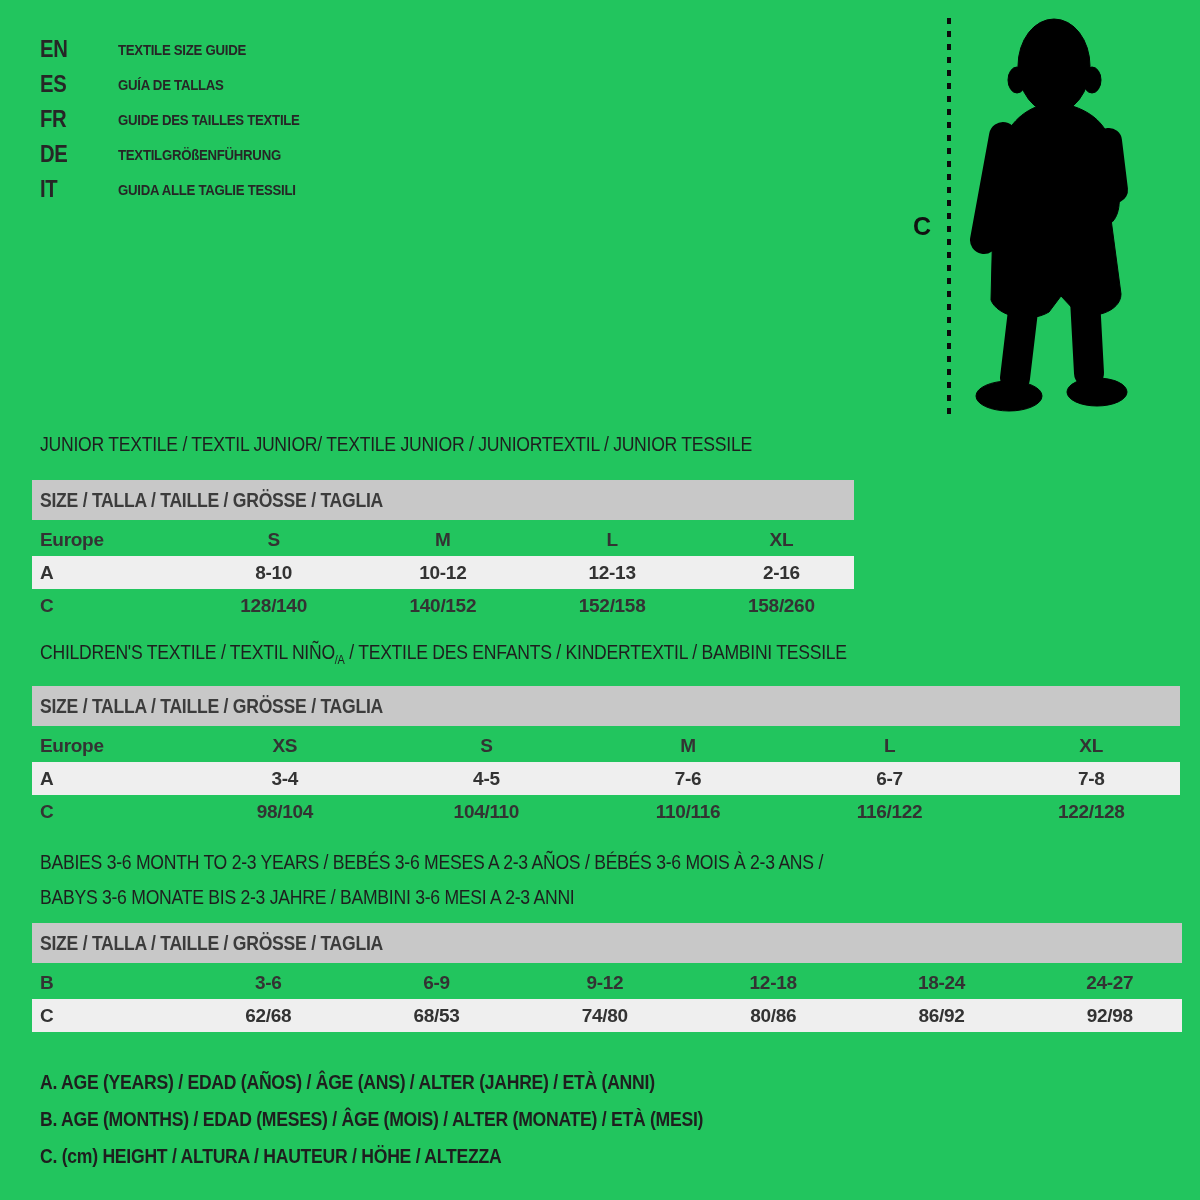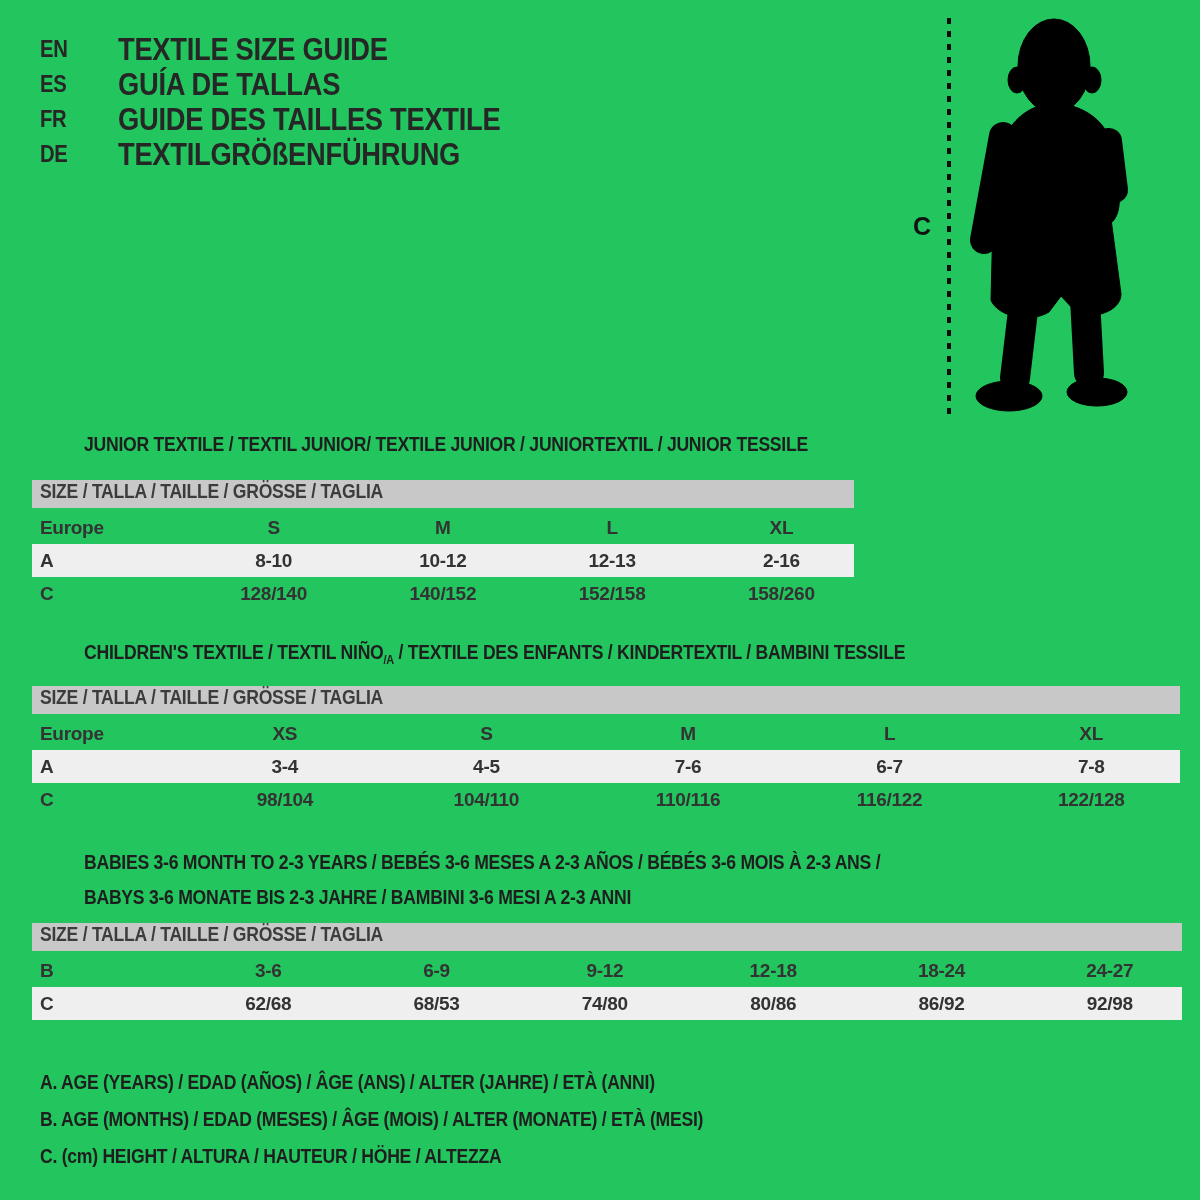--- a/index.html
+++ b/index.html
@@ -6,41 +6,41 @@
   body { width: 1200px; height: 1200px; font-family: "Liberation Sans", sans-serif; color: #262626; }
   .page { position: relative; width: 1200px; height: 1200px; overflow: hidden; background: #22c55e; padding-left: 27px; }
 
   
   .cond { display: inline-block; transform: scaleX(0.88); transform-origin: left center; white-space: nowrap; letter-spacing: -0.3px; }
 
   
   .lang-block { position: absolute; left: 40px; top: 32px; }
   .lang-row { display: flex; height: 35px; align-items: center; }
   .lang-code { width: 78px; font-weight: bold; font-size: 23px; }
-  .lang-label { font-weight: bold; font-size: 31px; }
+  .lang-label { font-weight: bold; font-size: 15px; }
 
   
   .measure-line-svg { position: absolute; left: 944px; top: 16px; }
   .measure-label { position: absolute; left: 913px; top: 212px; font-size: 25px; font-weight: bold; color: #111; }
   .silhouette-svg { position: absolute; left: 963px; top: 14px; }
 
   
-  .sec-heading { position: absolute; left: 40px; font-weight: bold; font-size: 20px; color: #1e1e1e; white-space: nowrap; margin-left: 44px; }
+  .sec-heading { position: absolute; left: 40px; font-weight: normal; font-size: 20px; color: #1e1e1e; white-space: nowrap; }
   .sec-heading sub { font-size: 0.62em; }
   #junior-heading { top: 433px; }
   #children-heading { top: 641px; }
   #babies-heading { top: 845px; line-height: 35px; }
 
   
   .tbl { position: absolute; left: 32px; }
   #junior-table { top: 480px; width: 822px; }
   #children-table { top: 686px; width: 1148px; }
   #babies-table { top: 923px; width: 1150px; }
 
-  .size-bar { height: 28px; background: #c8c8c8; display: flex; align-items: flex-start; padding-left: 8px; box-sizing: border-box; margin-bottom: 3px; font-weight: bold; font-size: 20px; color: #3c3c3c; }
+  .size-bar { height: 40px; background: #c8c8c8; display: flex; align-items: center; padding-left: 8px; box-sizing: border-box; margin-bottom: 3px; font-weight: bold; font-size: 20px; color: #3c3c3c; }
   .trow { display: flex; height: 33px; align-items: center; font-weight: bold; font-size: 19px; color: #333333; letter-spacing: -0.3px; gap: 24px; }
   .trow.alt { background: #efefef; }
   .trow .lbl { width: 145px; padding-left: 8px; box-sizing: border-box; text-align: left; flex: none; }
   #children-table .trow .lbl, #babies-table .trow .lbl { width: 140px; }
   .trow .val { flex: 1 1 0; text-align: center; }
 
   
   .legend { position: absolute; left: 40px; top: 1064px; }
   .legend-line { height: 37px; display: flex; align-items: center; font-weight: bold; font-size: 20px; color: #1e1e1e; }
 </style>
@@ -58,20 +58,24 @@
       <span class="lang-code"><span class="cond">ES</span></span>
       <span class="lang-label"><span class="cond">GUÍA DE TALLAS</span></span>
     </div>
     <div class="lang-row">
       <span class="lang-code"><span class="cond">FR</span></span>
       <span class="lang-label"><span class="cond">GUIDE DES TAILLES TEXTILE</span></span>
     </div>
     <div class="lang-row">
       <span class="lang-code"><span class="cond">DE</span></span>
       <span class="lang-label"><span class="cond">TEXTILGRÖßENFÜHRUNG</span></span>
+    </div>
+    <div class="lang-row">
+      <span class="lang-code"><span class="cond">IT</span></span>
+      <span class="lang-label"><span class="cond">GUIDA ALLE TAGLIE TESSILI</span></span>
     </div>
   </div>
 
   <svg class="measure-line-svg" width="10" height="402">
     <line x1="5" y1="2" x2="5" y2="400" stroke="#0c0c0c" stroke-width="4" stroke-dasharray="6 7"></line>
   </svg>
   <span class="measure-label">C</span>
 
   <svg class="silhouette-svg" width="175" height="405" viewBox="0 0 175 405">
     <g fill="#000000" stroke="#000000">

